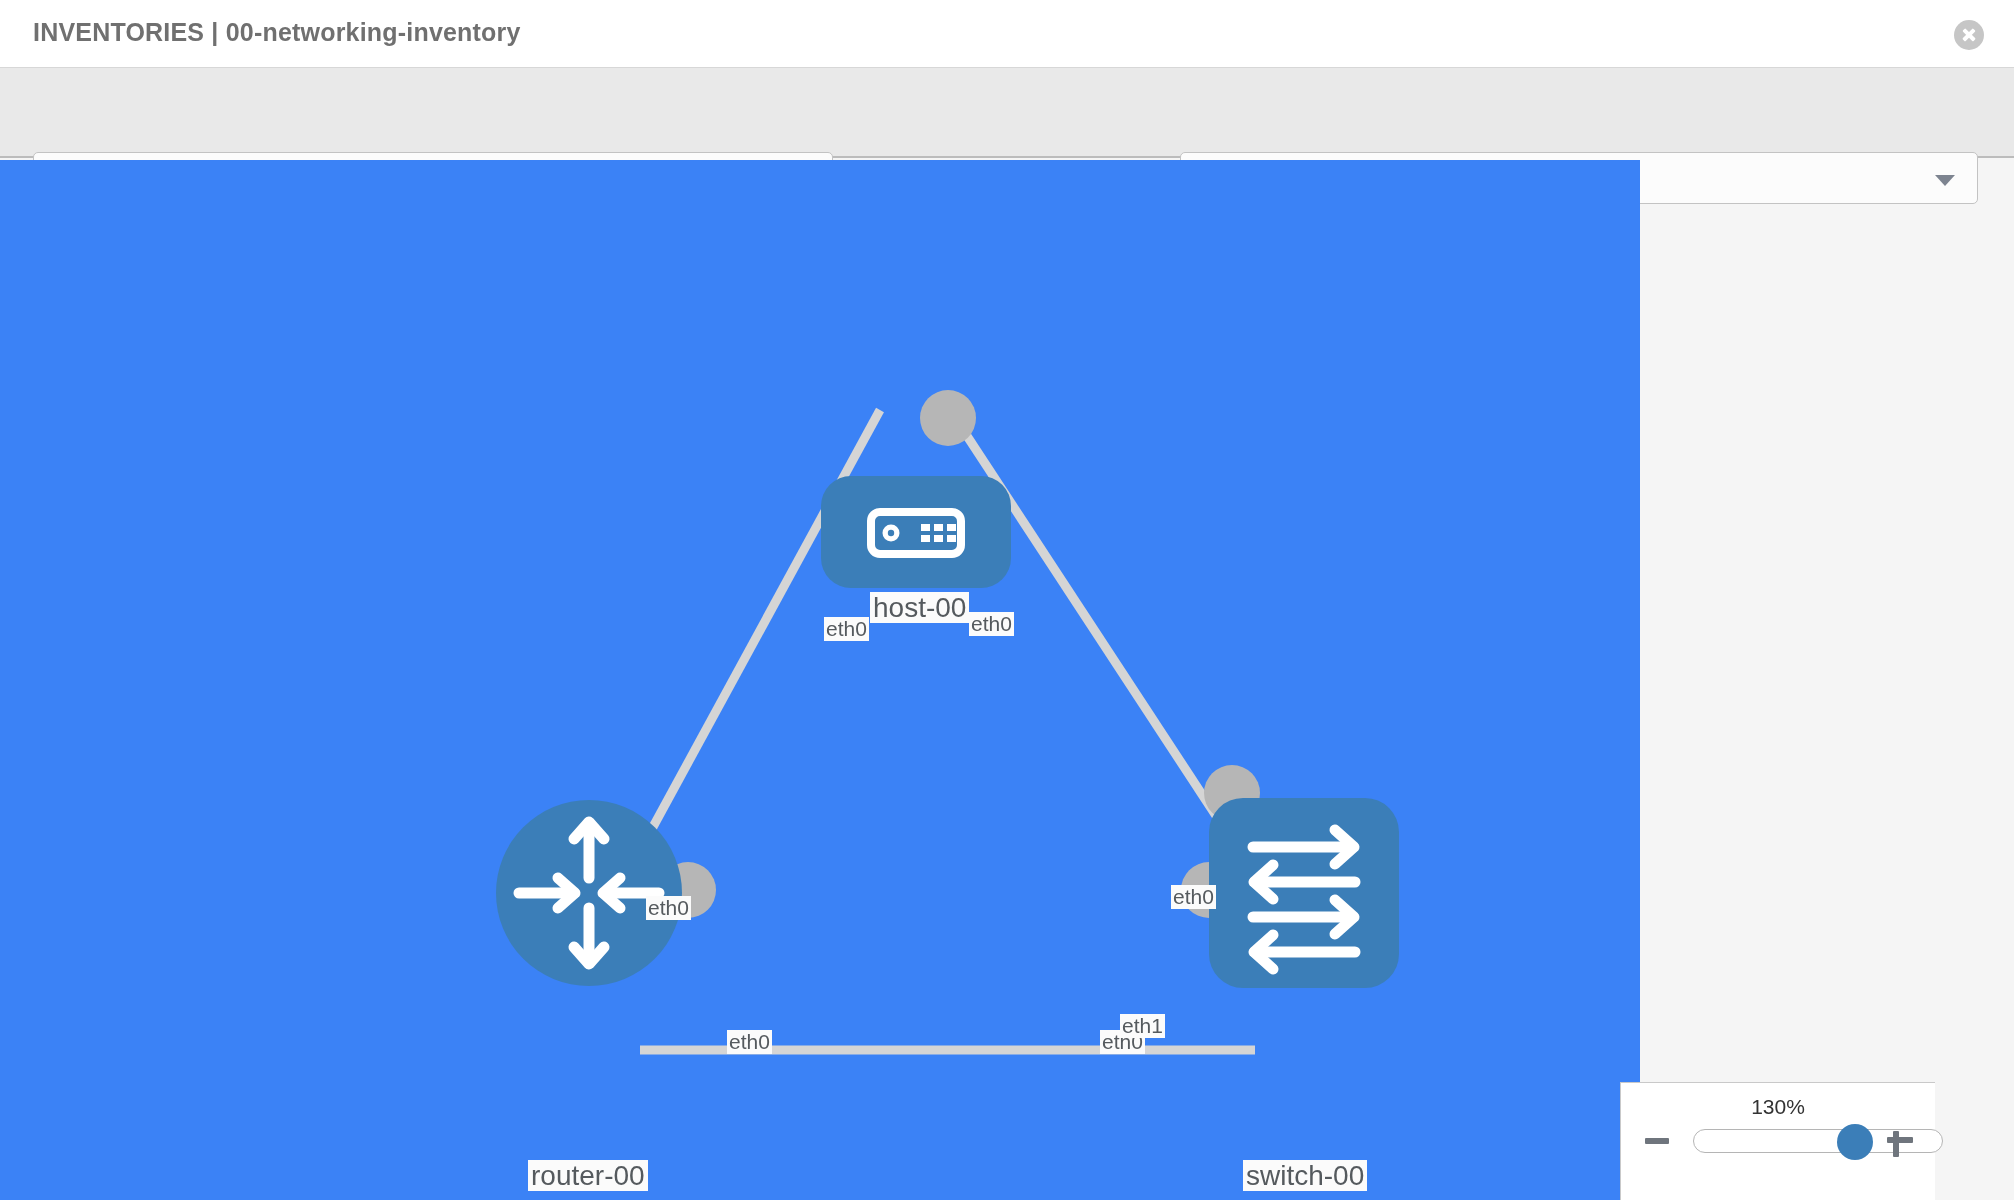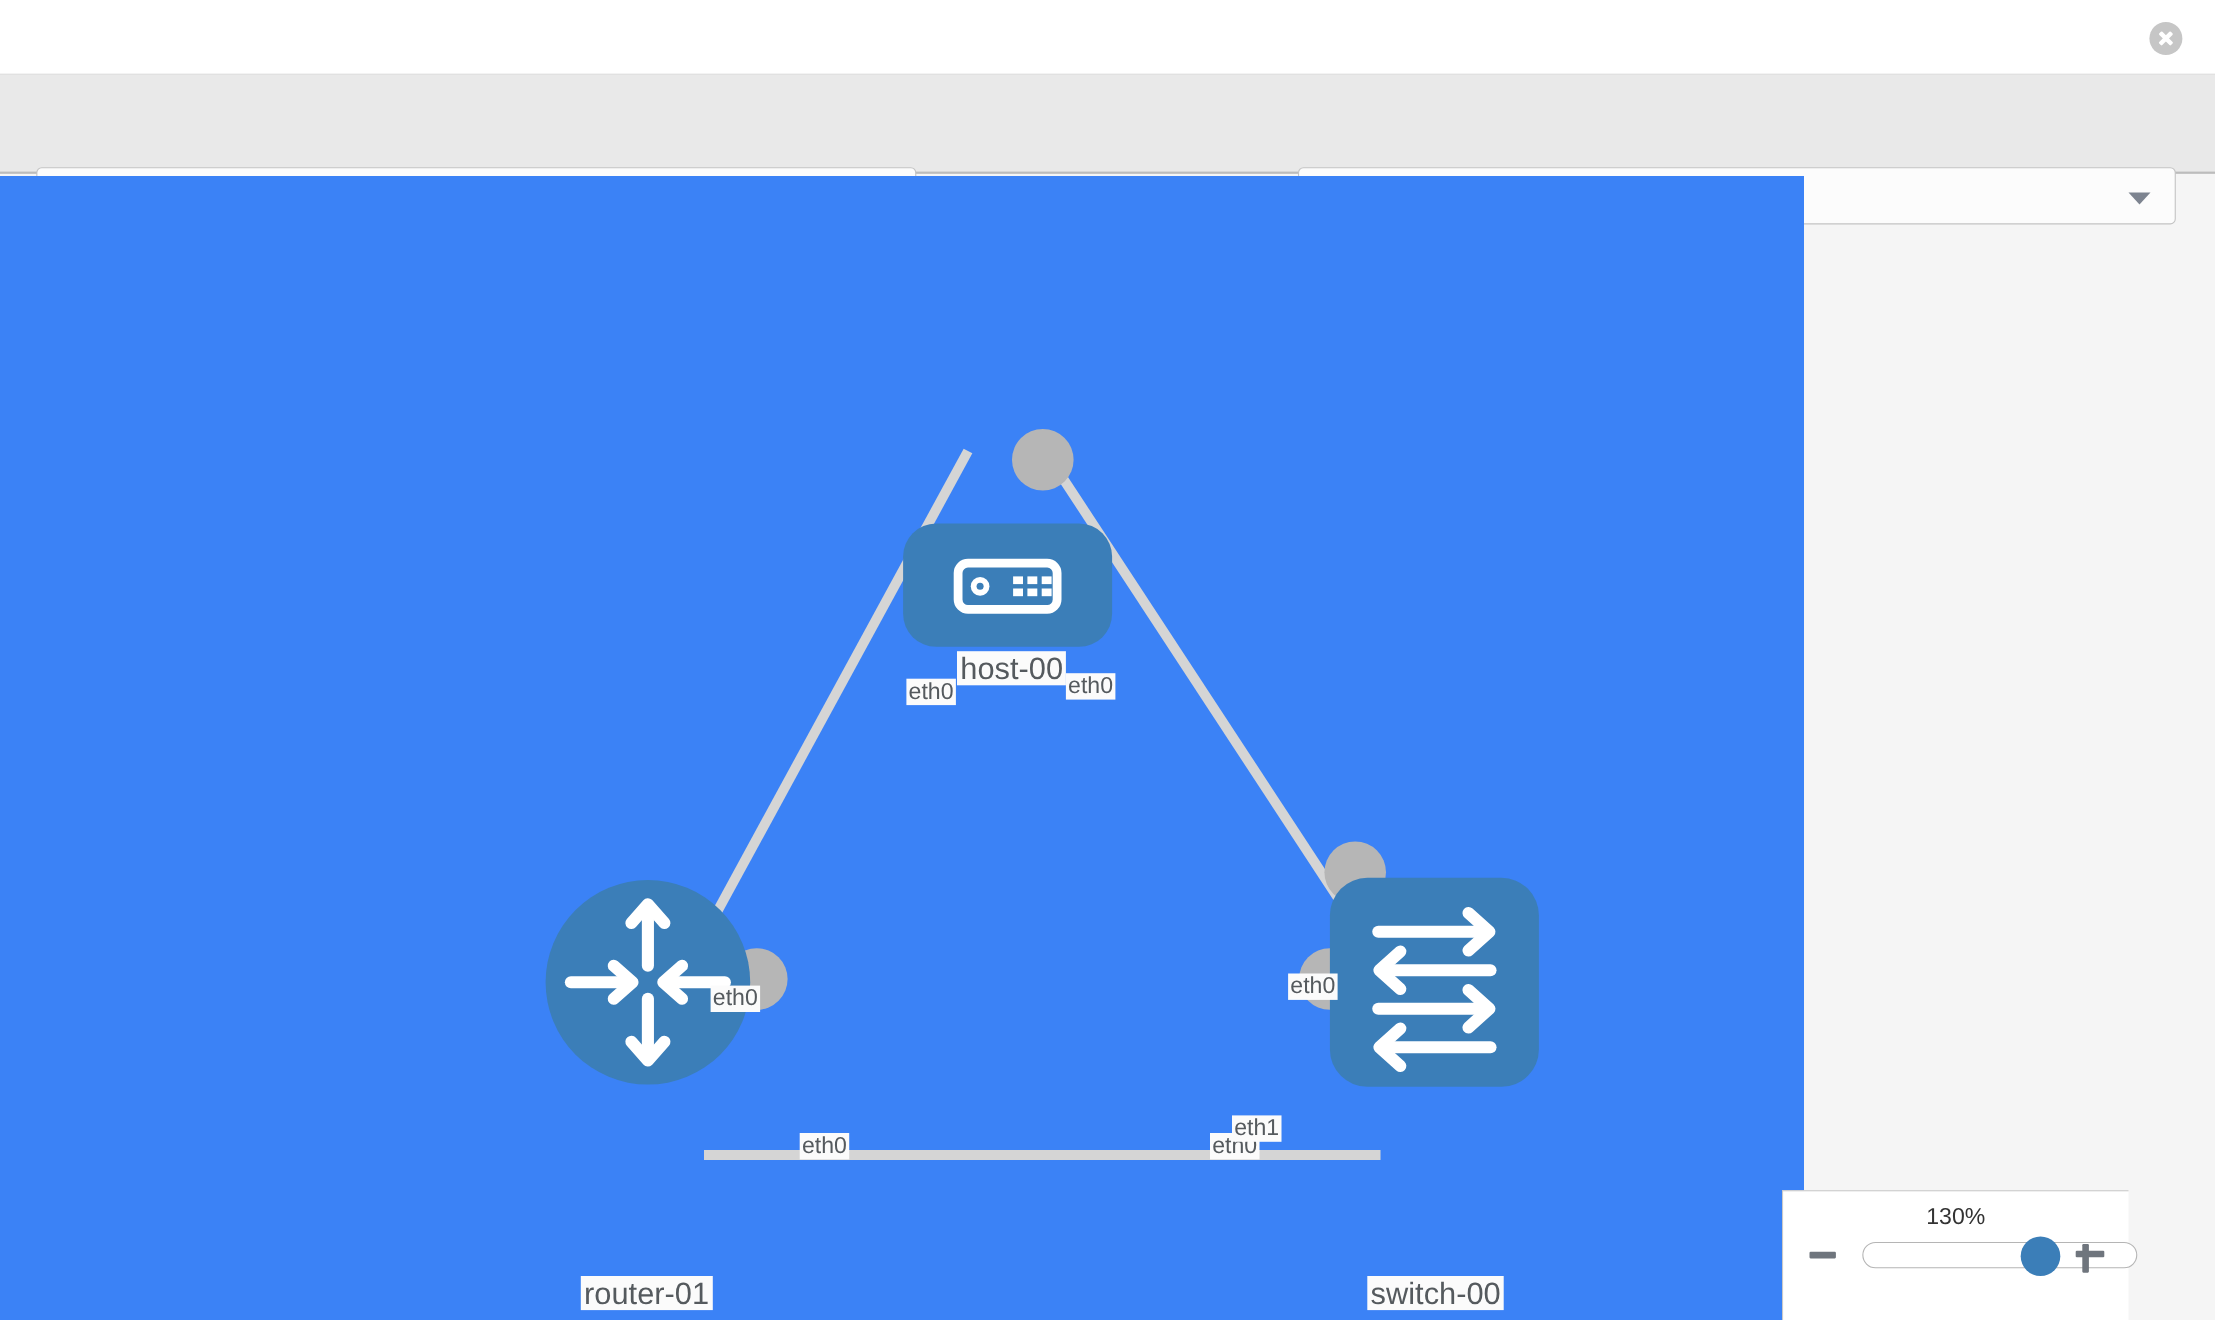--- a/index.html
+++ b/index.html
@@ -142,20 +142,21 @@
     position: absolute; top: -6px;
     width: 36px; height: 36px; border-radius: 50%;
     background: #3b7eb8;
     cursor: pointer;
   }
 </style>
 </head>
 <body>
 
 <div class="header">
+  <div class="page-title">INVENTORIES | 00-networking-inventory</div>
   <div class="close-btn"></div>
 </div>
 
 <div class="toolbar">
 
   <div class="actions-select">
     <span class="actions-label">ACTIONS</span>
     <span class="caret"></span>
   </div>
 
@@ -253,21 +254,21 @@
 
   <span class="lbl iface" style="left:824px; top:457px;">eth0</span>
   <span class="lbl iface" style="left:969px; top:452px;">eth0</span>
   <span class="lbl iface" style="left:646px; top:736px;">eth0</span>
   <span class="lbl iface" style="left:1171px; top:725px;">eth0</span>
   <span class="lbl iface" style="left:727px; top:870px;">eth0</span>
   <span class="lbl iface" style="left:1100px; top:870px;">eth0</span>
   <span class="lbl iface" style="left:1120px; top:854px;">eth1</span>
 
   <span class="lbl node" style="left:870px; top:432px;">host-00</span>
-  <span class="lbl node" style="left:528px; top:1000px;">router-01</span>
+  <span class="lbl node" style="left:528px; top:1000px;">router-00</span>
   <span class="lbl node" style="left:1243px; top:1000px;text-align:center;">switch-00</span>
 </div>
 
 <div class="zoom-widget">
   <div class="zoom-pct">130%</div>
   <div class="zoom-minus"></div>
   <div class="zoom-track">
     <div class="zoom-thumb" id="zoom-thumb" style="left: 143.2px;"></div>
   </div>
   <div class="zoom-plus"></div>

